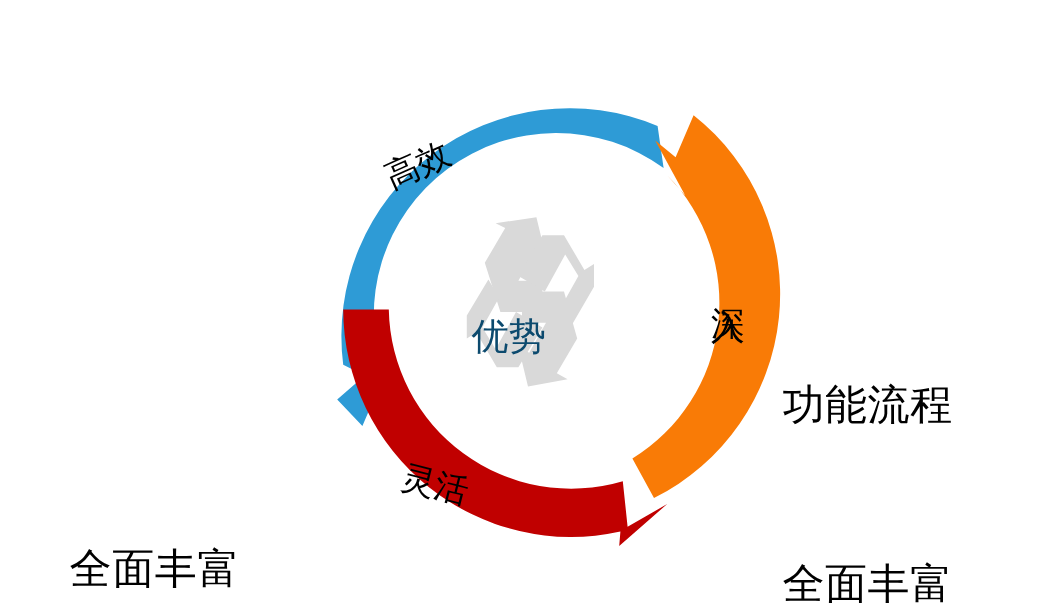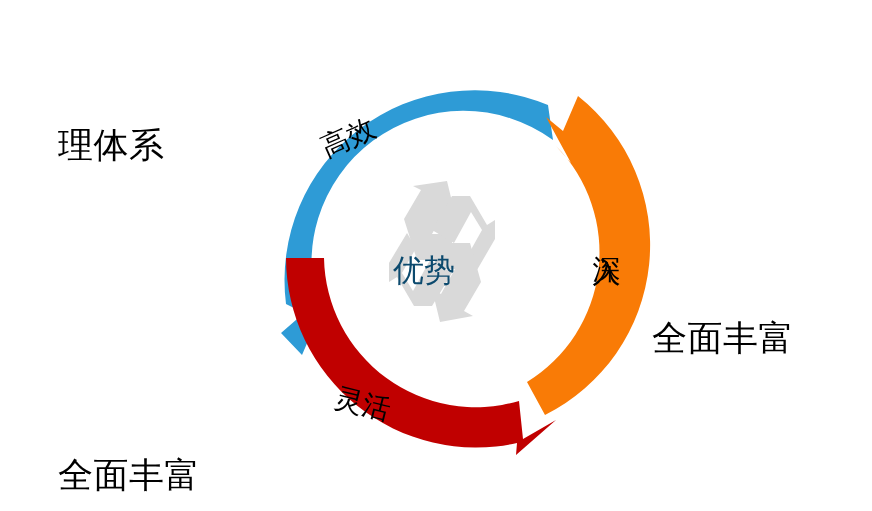--- a/index.html
+++ b/index.html
@@ -57,21 +57,21 @@
   #label-orange {
     left: 592px; top: 234px;
     writing-mode: vertical-rl;
     text-orientation: upright;
     line-height: 1.0;
     letter-spacing: 1px;
   }
   
   #center-label {
     position: absolute;
-    left: 0; top: 2px;
+    left: 0; top: 12px;
     width: 872px;
     text-align: center;
     color: #0c4a6e;
     font-size: 31px;
     white-space: pre;
   }
   #center-label-inner {
     position: absolute;
     left: 424px;
     top: 248px;
@@ -177,24 +177,24 @@
 
   <div class="arc-label" id="label-orange">深入</div>
 
   <div class="arc-label" id="label-red">灵活</div>
 
   <div id="center-label">
     <span id="center-label-inner">优势</span>
   </div>
 
   <div class="caption" id="caption-top-left">
-    <span class="caption-line">理体系</span>
   </div>
 
   <div class="caption" id="caption-right">
+    <span class="caption-line">功能流程</span>
     <span class="caption-line">全面丰富</span>
   </div>
 
   <div class="caption" id="caption-bottom-left">
     <span class="caption-line">全面丰富</span>
     
   </div>
 
 </div>
 

